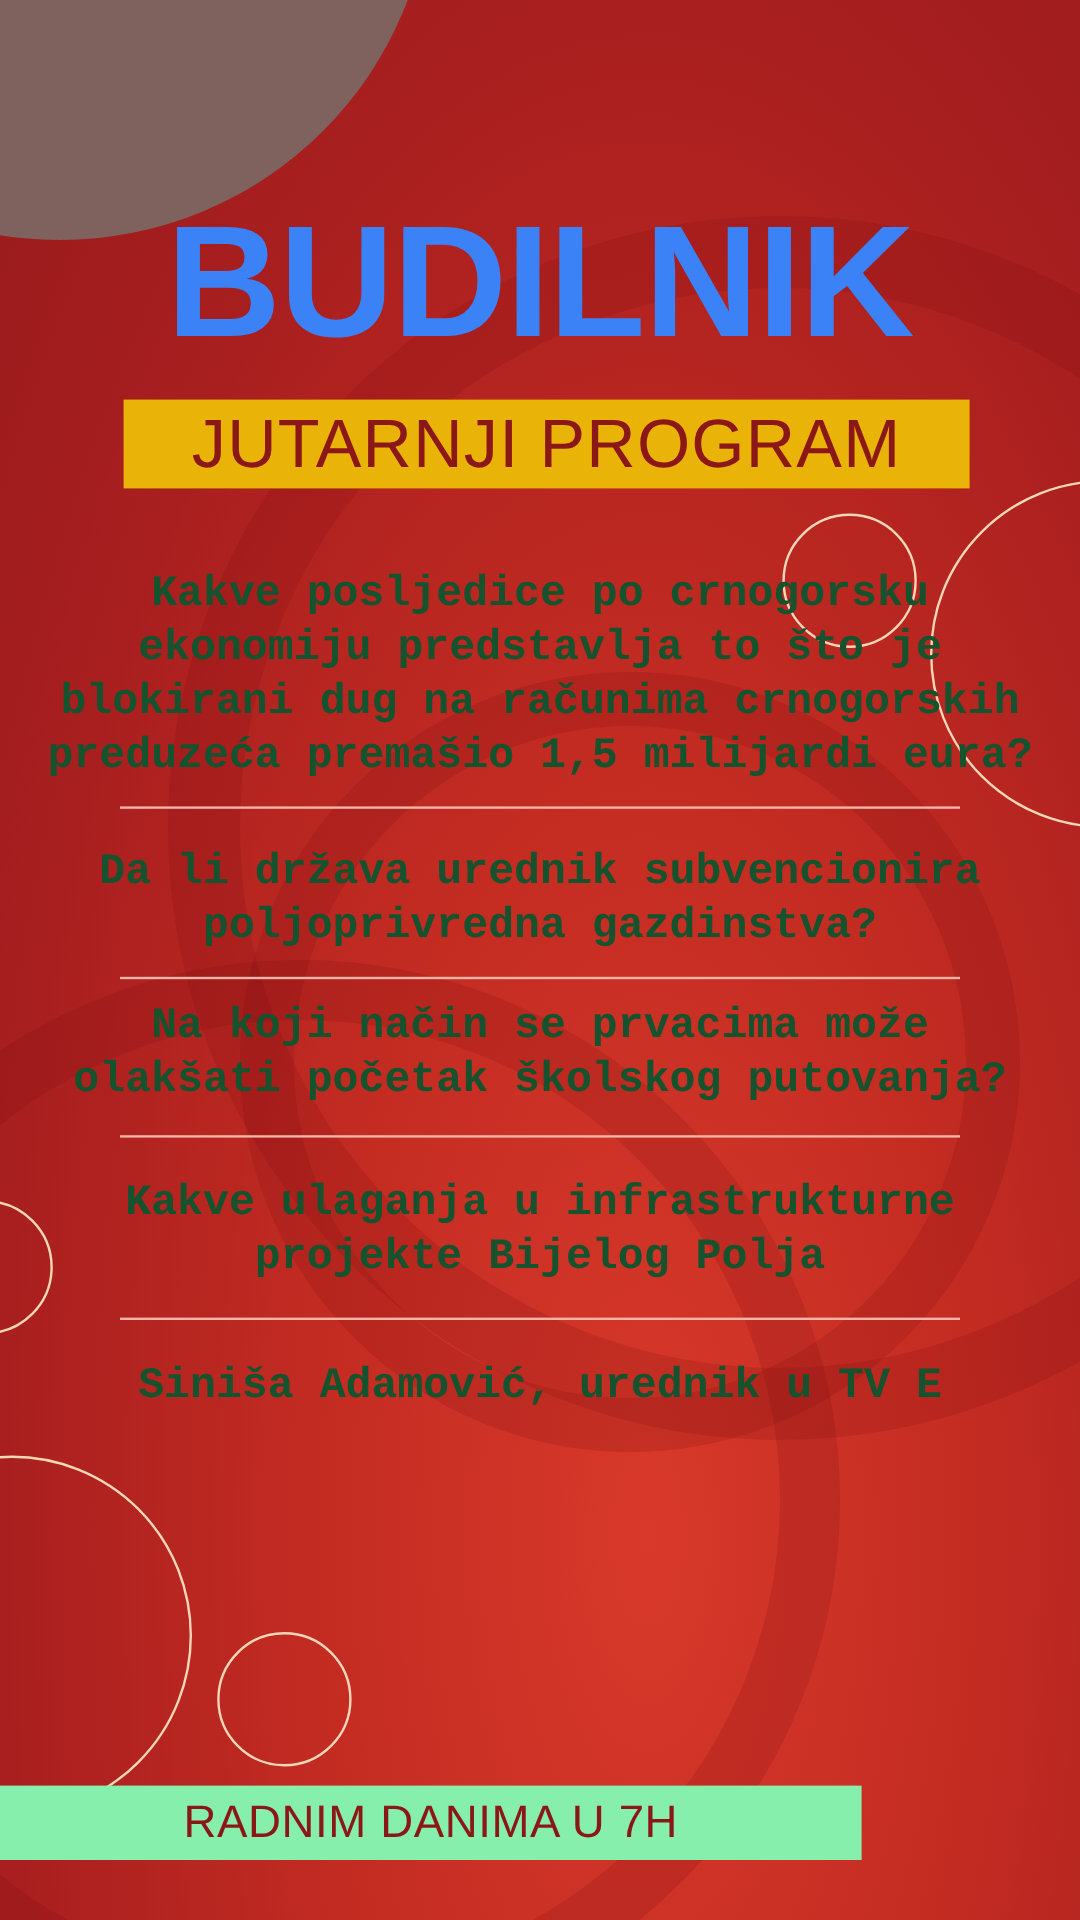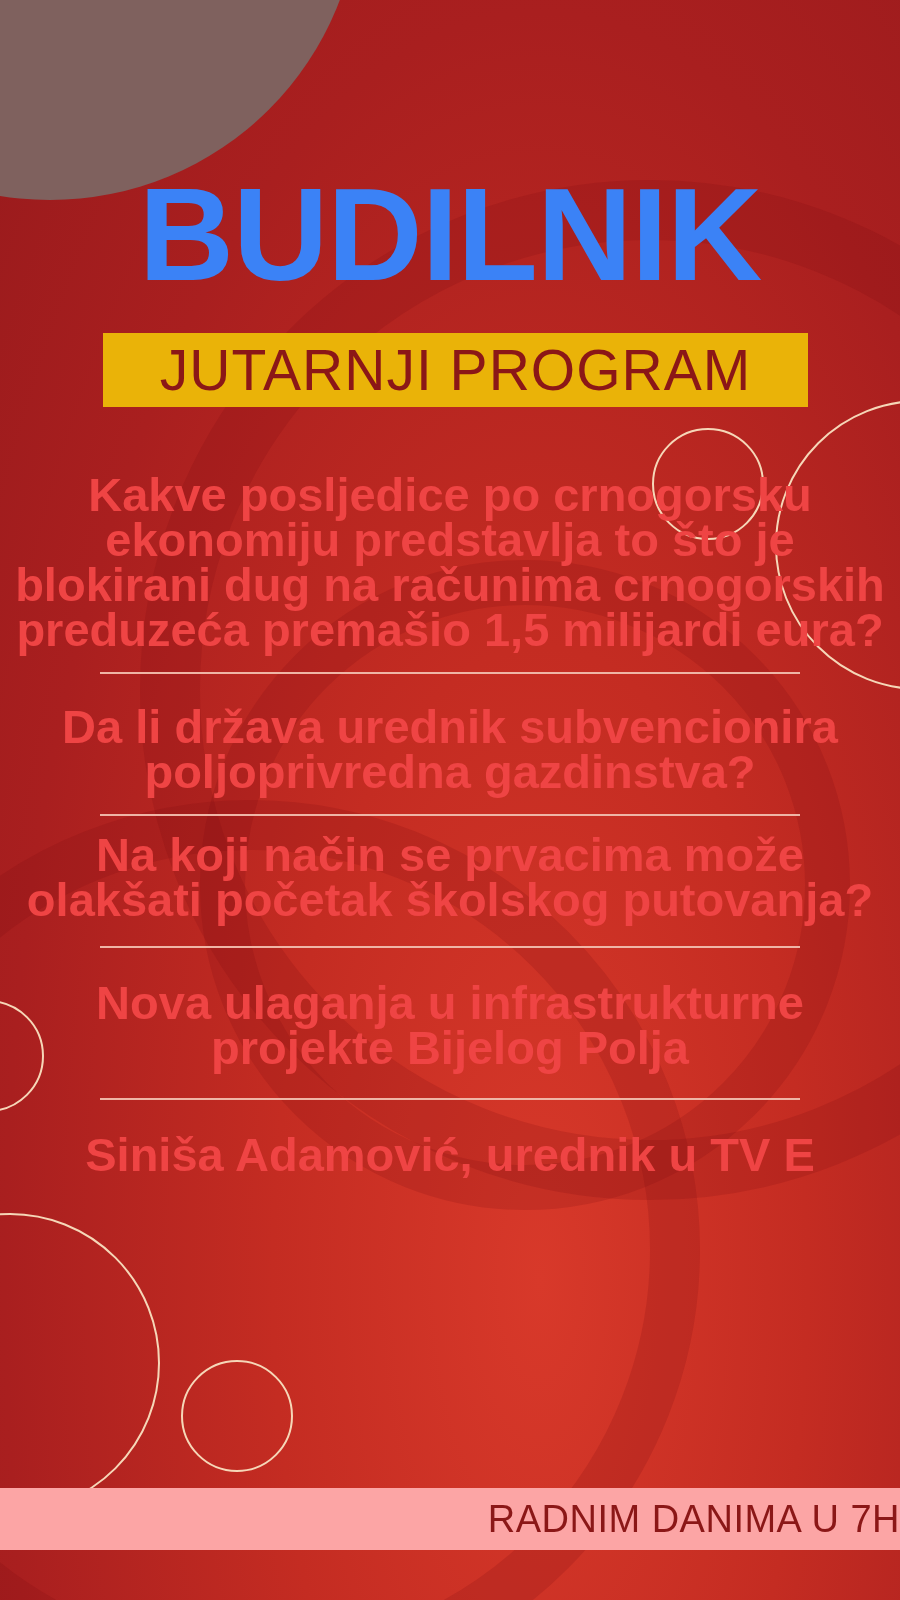--- a/index.html
+++ b/index.html
@@ -8,27 +8,27 @@
     font-family: "DejaVu Sans", sans-serif; }
   .bg-arc { position:absolute; border-radius:50%; border-style:solid; border-color: rgba(120,10,15,0.18); }
   .grey-blob { position:absolute; left:-260px; top:-420px; width:620px; height:620px; border-radius:50%; background:#7f615e; }
   .ring { position:absolute; border-radius:50%; border:2px solid #f6d7b8; box-sizing:border-box; }
   .title { position:absolute; left:0; width:900px; top:165px; text-align:center; color:#3b82f6;
     font-family:"Liberation Sans", sans-serif; font-weight:bold; font-size:132px; line-height:140px; letter-spacing:-1px; }
   .subtitle-box { position:absolute; left:103px; top:333px; width:705px; height:74px; background:#eab308;
     display:flex; align-items:center; justify-content:center; }
   .subtitle { color:#8b1717; font-family:"Liberation Sans", sans-serif; font-size:57px; font-weight:normal; letter-spacing:1px; }
   .items { position:absolute; left:0; width:900px; top:472px; }
-  .item { text-align:center; color:#ef4444; font-family:Liberation Sans, sans-serif; font-weight:bold;
-    font-size:47px; line-height:45px; }
+  .item { text-align:center; color:#14532d; font-family:Liberation Mono, monospace; font-weight:bold;
+    font-size:36px; line-height:45px; }
   .item.light { font-weight:normal; }
   .item .strong { font-weight:bold; }
   .divider { height:2px; background:#efb5a6; width:700px; margin:0 auto; }
-  .footer-box { position:absolute; left:0; top:1488px; width:900px; height:62px; background:#fca5a5;
-    display:flex; align-items:center; justify-content:flex-end; }
+  .footer-box { position:absolute; left:0; top:1488px; width:718px; height:62px; background:#86efac;
+    display:flex; align-items:center; justify-content:center; }
   .footer { color:#8b1717; font-family:"Liberation Sans", sans-serif; font-size:38px; letter-spacing:0.5px; }
 </style>
 </head>
 <body>
 
 <div class="grey-blob"></div>
 <div class="bg-arc" style="left:140px;top:180px;width:900px;height:900px;border-width:60px;"></div>
 <div class="bg-arc" style="left:200px;top:560px;width:560px;height:560px;border-width:45px;"></div>
 <div class="bg-arc" style="left:-200px;top:800px;width:800px;height:800px;border-width:50px;"></div>
 
@@ -55,21 +55,21 @@
     <div>Da li država urednik subvencionira</div>
     <div>poljoprivredna gazdinstva?</div>
   </div>
   <div class="divider"></div>
   <div class="item" style="padding-top:16px;padding-bottom:24px;">
     <div>Na koji način se prvacima može</div>
     <div>olakšati početak školskog putovanja?</div>
   </div>
   <div class="divider"></div>
   <div class="item" style="padding-top:32px;padding-bottom:28px;">
-    <div>Nova ulaganja u infrastrukturne</div>
+    <div>Kakve ulaganja u infrastrukturne</div>
     <div>projekte Bijelog Polja</div>
   </div>
   <div class="divider"></div>
   <div class="item light" style="padding-top:32px;">
     <div class="strong">Siniša Adamović, urednik u TV E</div>
   </div>
 </div>
 
 <div class="footer-box">
   <span class="footer">RADNIM DANIMA U 7H</span>

